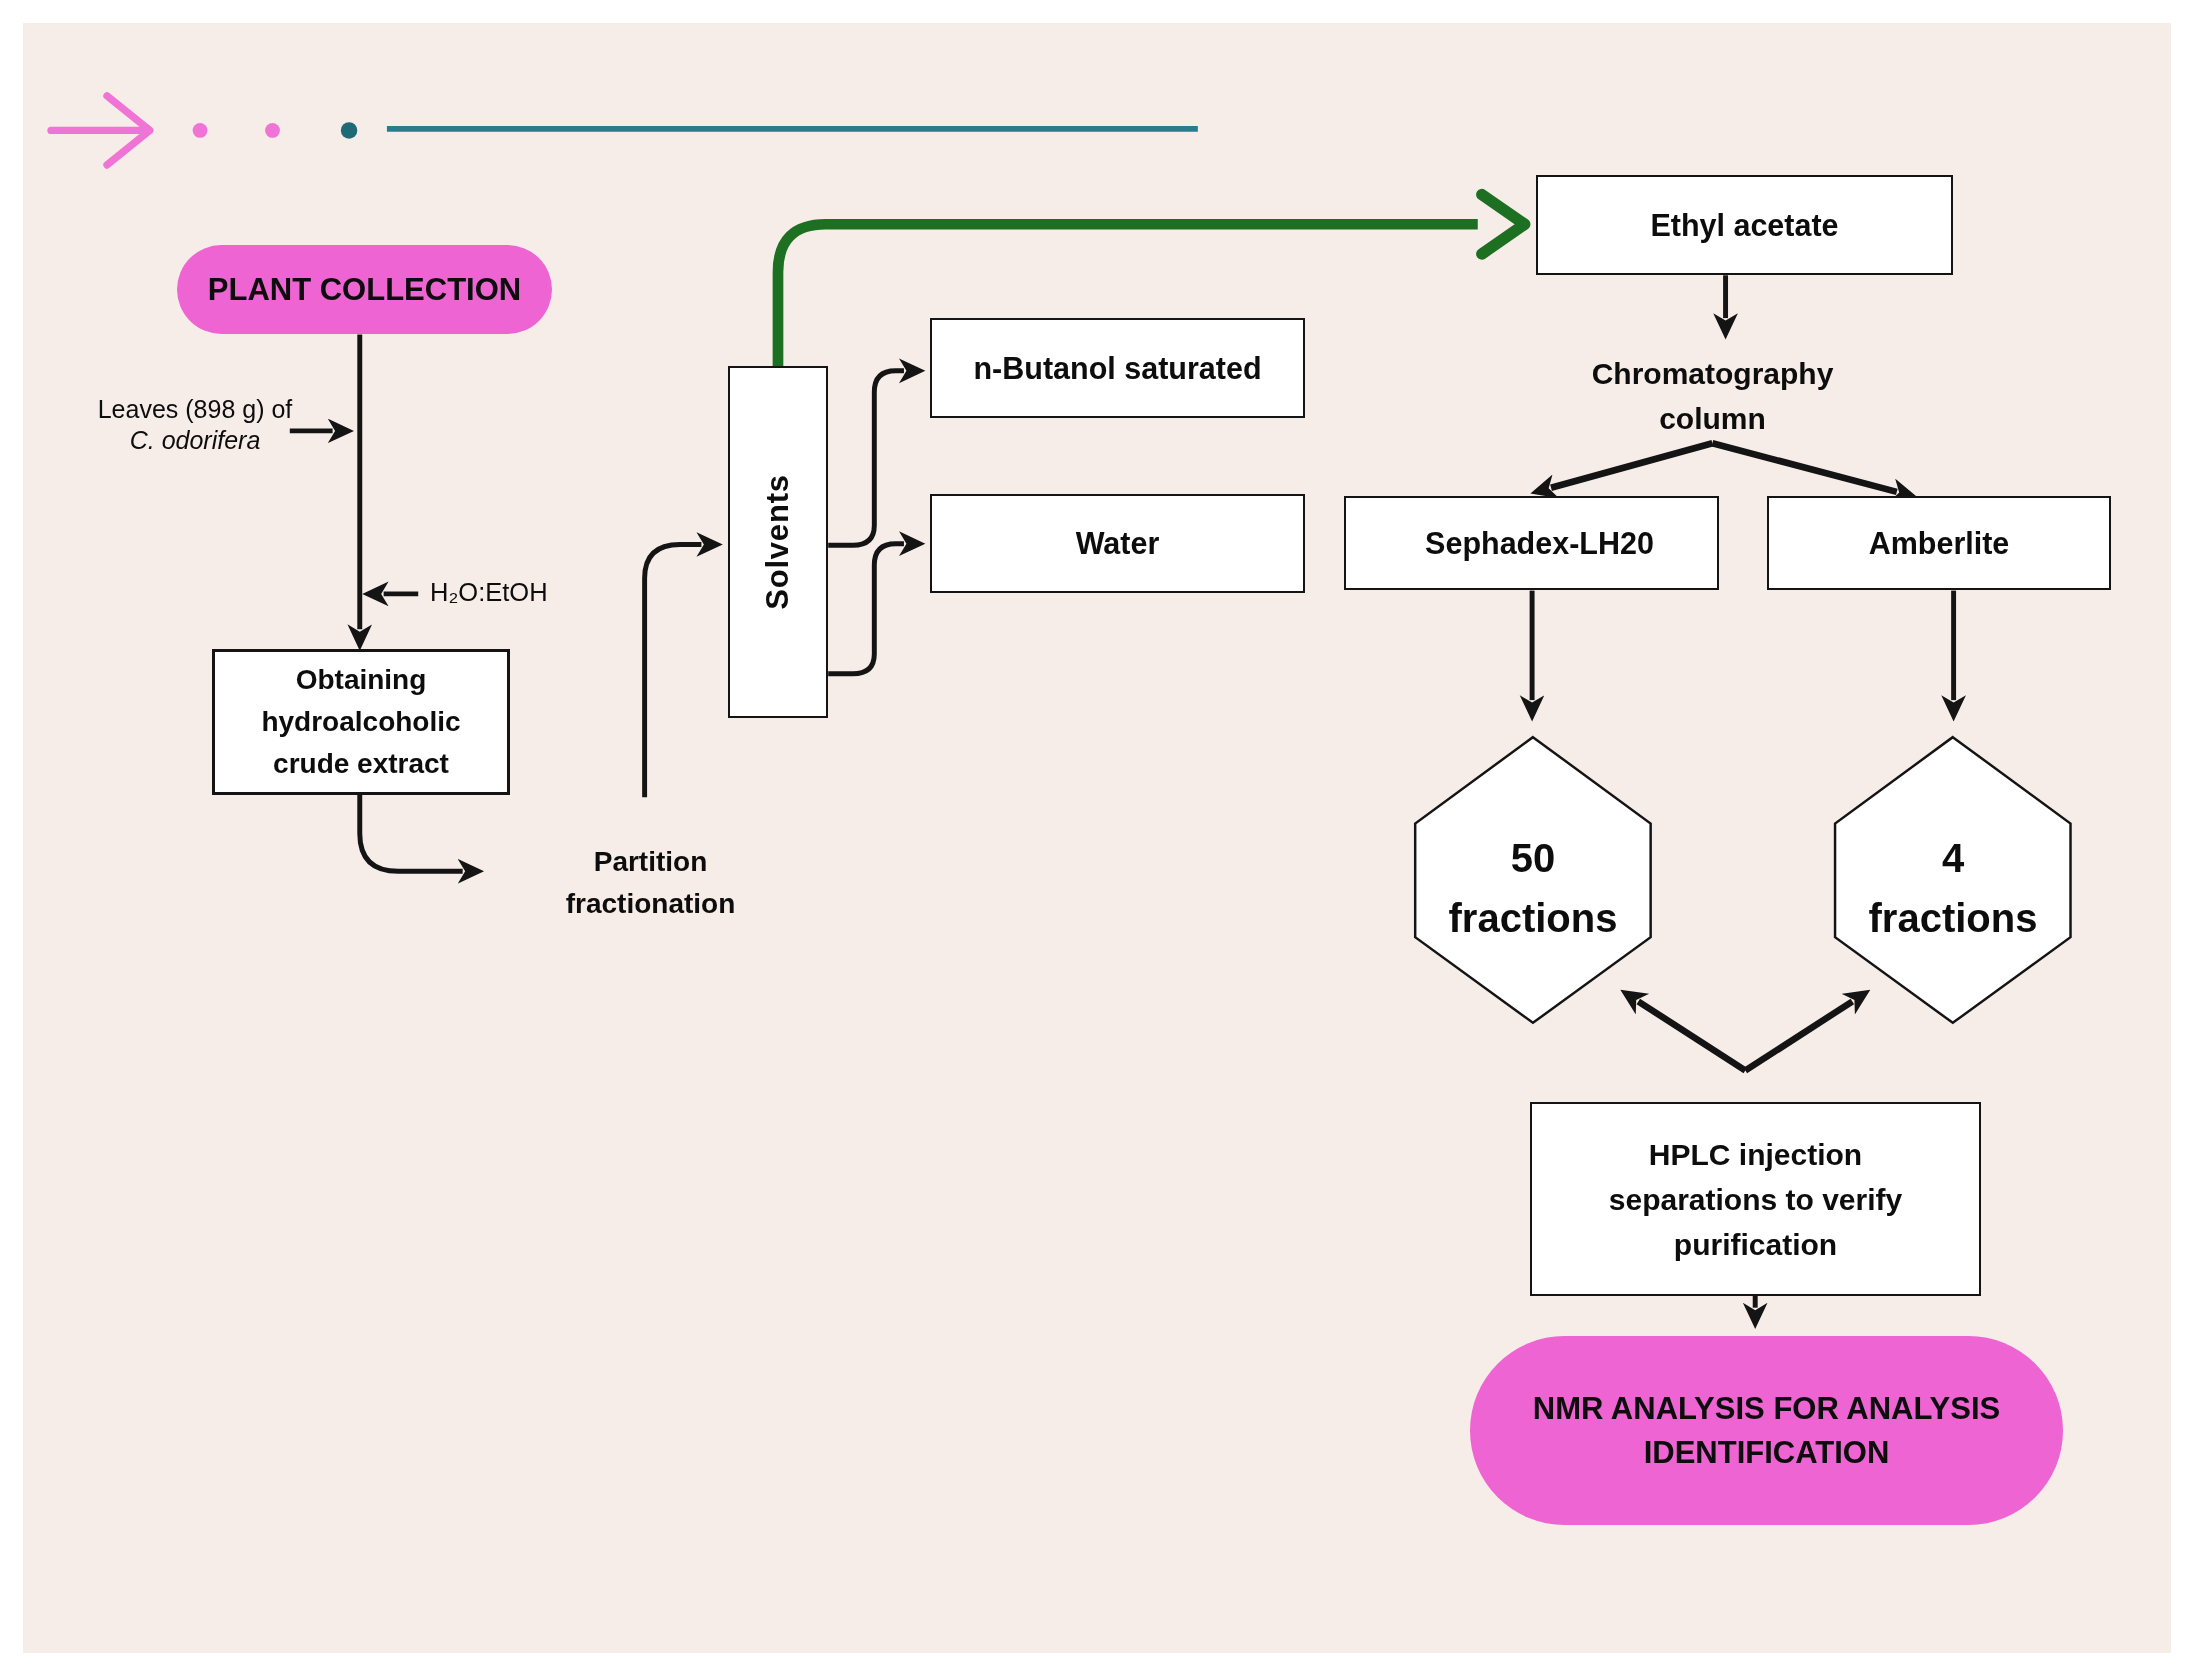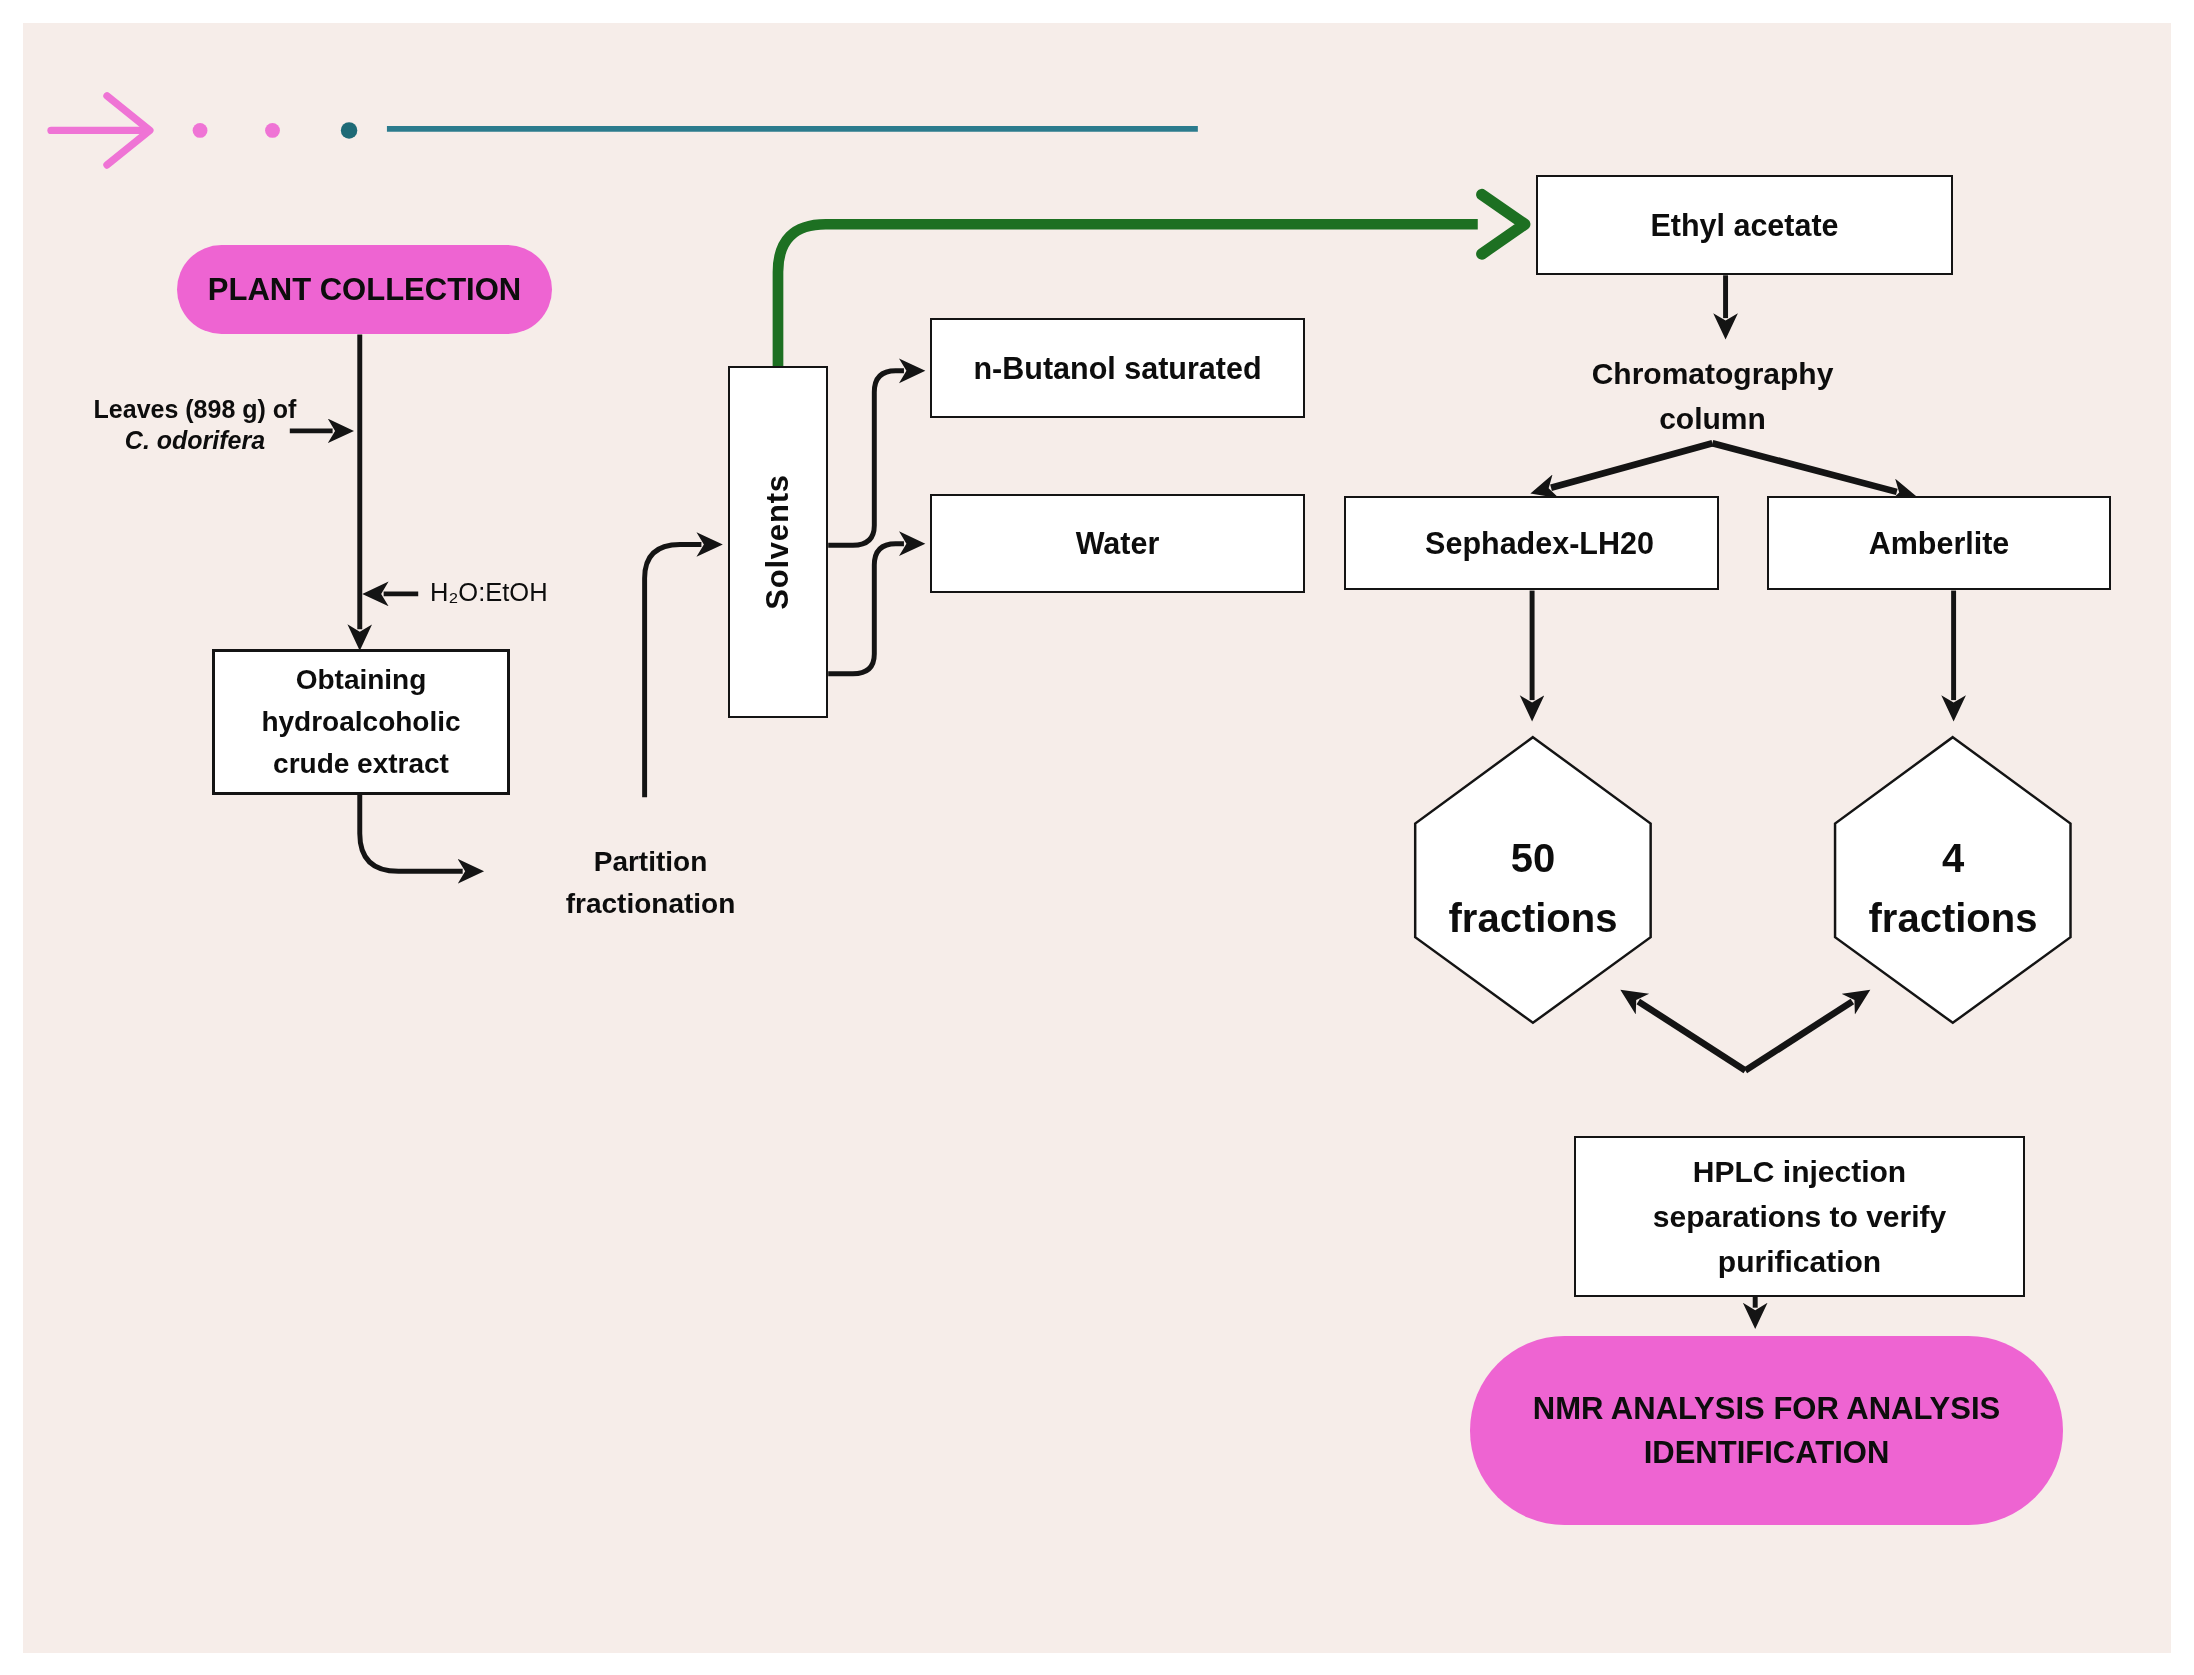--- a/index.html
+++ b/index.html
@@ -72,21 +72,21 @@
     <path d="M2132,1533 V1588" stroke="#141414" stroke-width="6" fill="none" marker-end="url(#ah)"></path>
 
     <polygon points="1862,895 2005,1000 2005,1138 1862,1242 1719,1138 1719,1000" fill="#ffffff" stroke="#141414" stroke-width="3"></polygon>
     <polygon points="2372,895 2515,1000 2515,1138 2372,1242 2229,1138 2229,1000" fill="#ffffff" stroke="#141414" stroke-width="3"></polygon>
   </svg>
 
   <div class="pill t38" style="left:177px;top:245px;width:375px;height:89px;">
     <div>PLANT COLLECTION</div>
   </div>
 
-  <div class="label t30" style="left:51px;top:394px;width:288px;font-weight:bold;">
+  <div class="label t30" style="left:51px;top:394px;width:288px;">
     <div>Leaves (898 g) of</div>
     <div class="it">C. odorifera</div>
   </div>
 
   <div class="label t31" style="left:430px;top:578px;width:181px;text-align:left;">H₂O:EtOH</div>
 
   <div class="node t34 b" style="left:212px;top:649px;width:298px;height:146px;border-width:3.3px;">
     <div>
       <div>Obtaining</div>
       <div>hydroalcoholic</div>
@@ -127,21 +127,21 @@
 
   <div class="hexlabel" style="left:1430px;top:828px;width:206px;">
     <div>50</div>
     <div>fractions</div>
   </div>
   <div class="hexlabel" style="left:1850px;top:828px;width:206px;">
     <div>4</div>
     <div>fractions</div>
   </div>
 
-  <div class="node t36 b" style="left:1530px;top:1136px;width:451px;height:161px;margin-left:44px;">
+  <div class="node t36 b" style="left:1530px;top:1102px;width:451px;height:194px;">
     <div>
       <div>HPLC injection</div>
       <div>separations to verify</div>
       <div>purification</div>
     </div>
   </div>
 
   <div class="pill t38" style="left:1470px;top:1336px;width:593px;height:189px;border-radius:95px;">
     <div>NMR ANALYSIS FOR ANALYSIS</div>
     <div>IDENTIFICATION</div>

